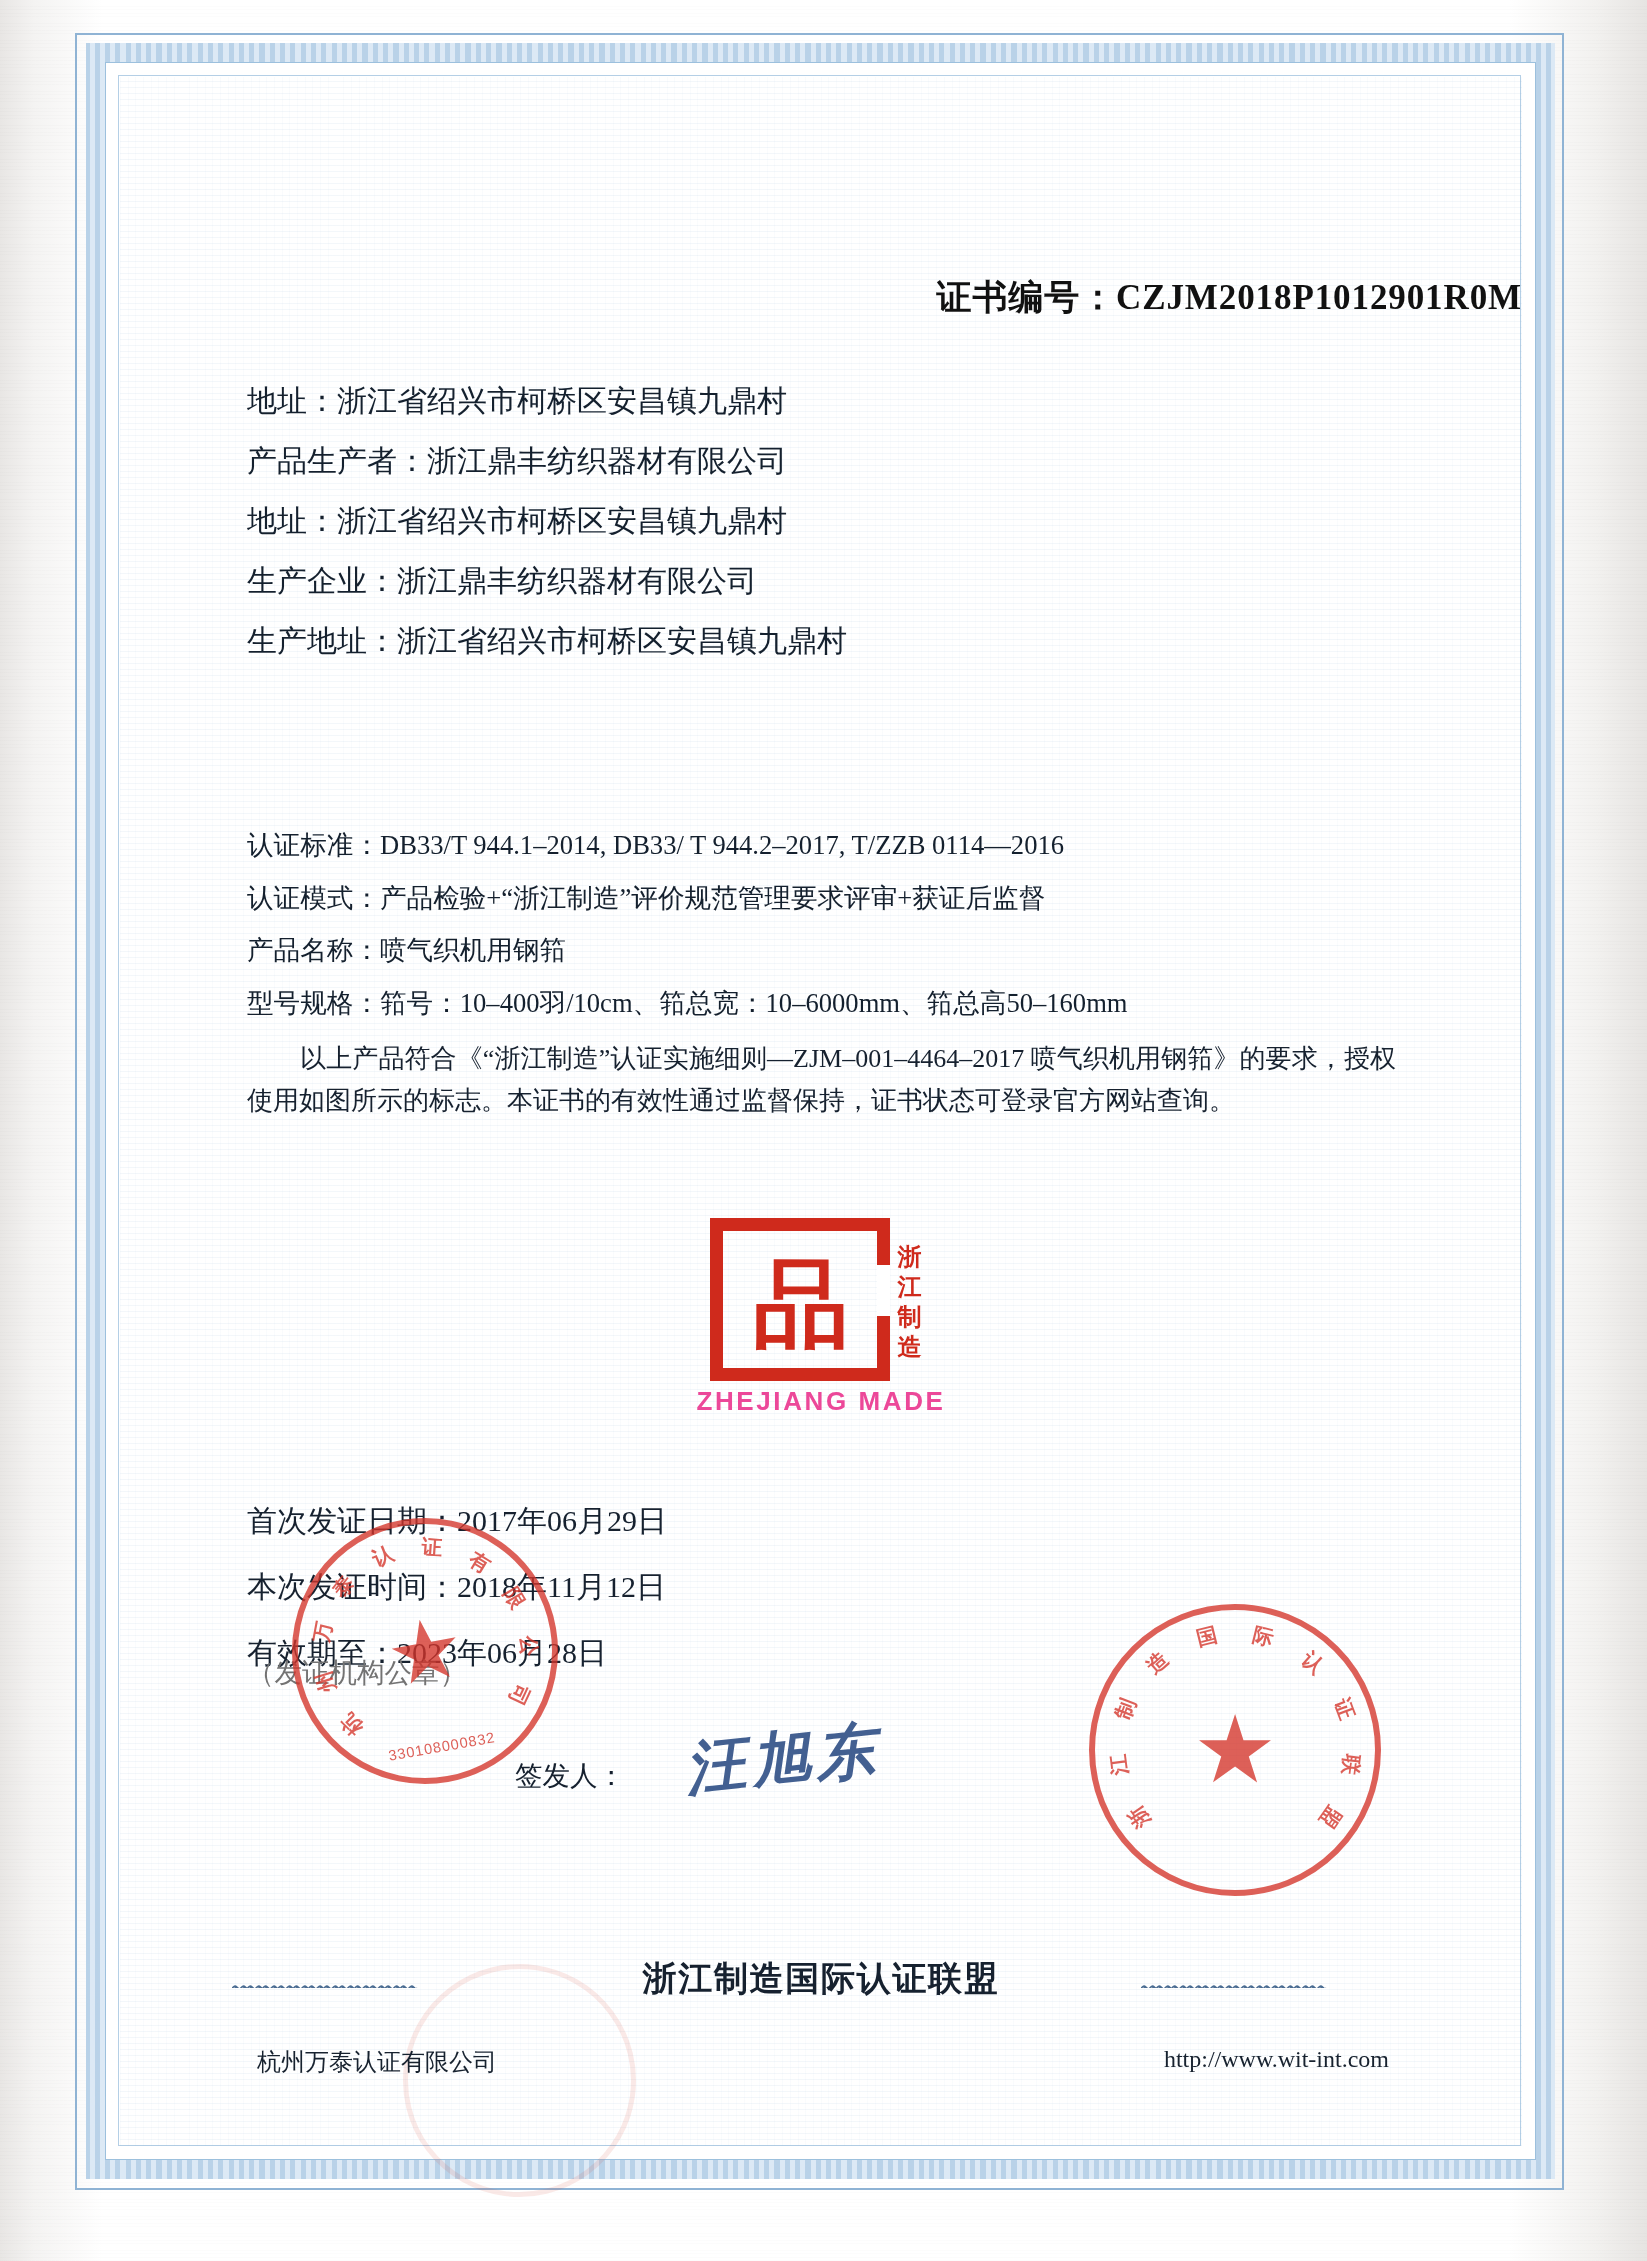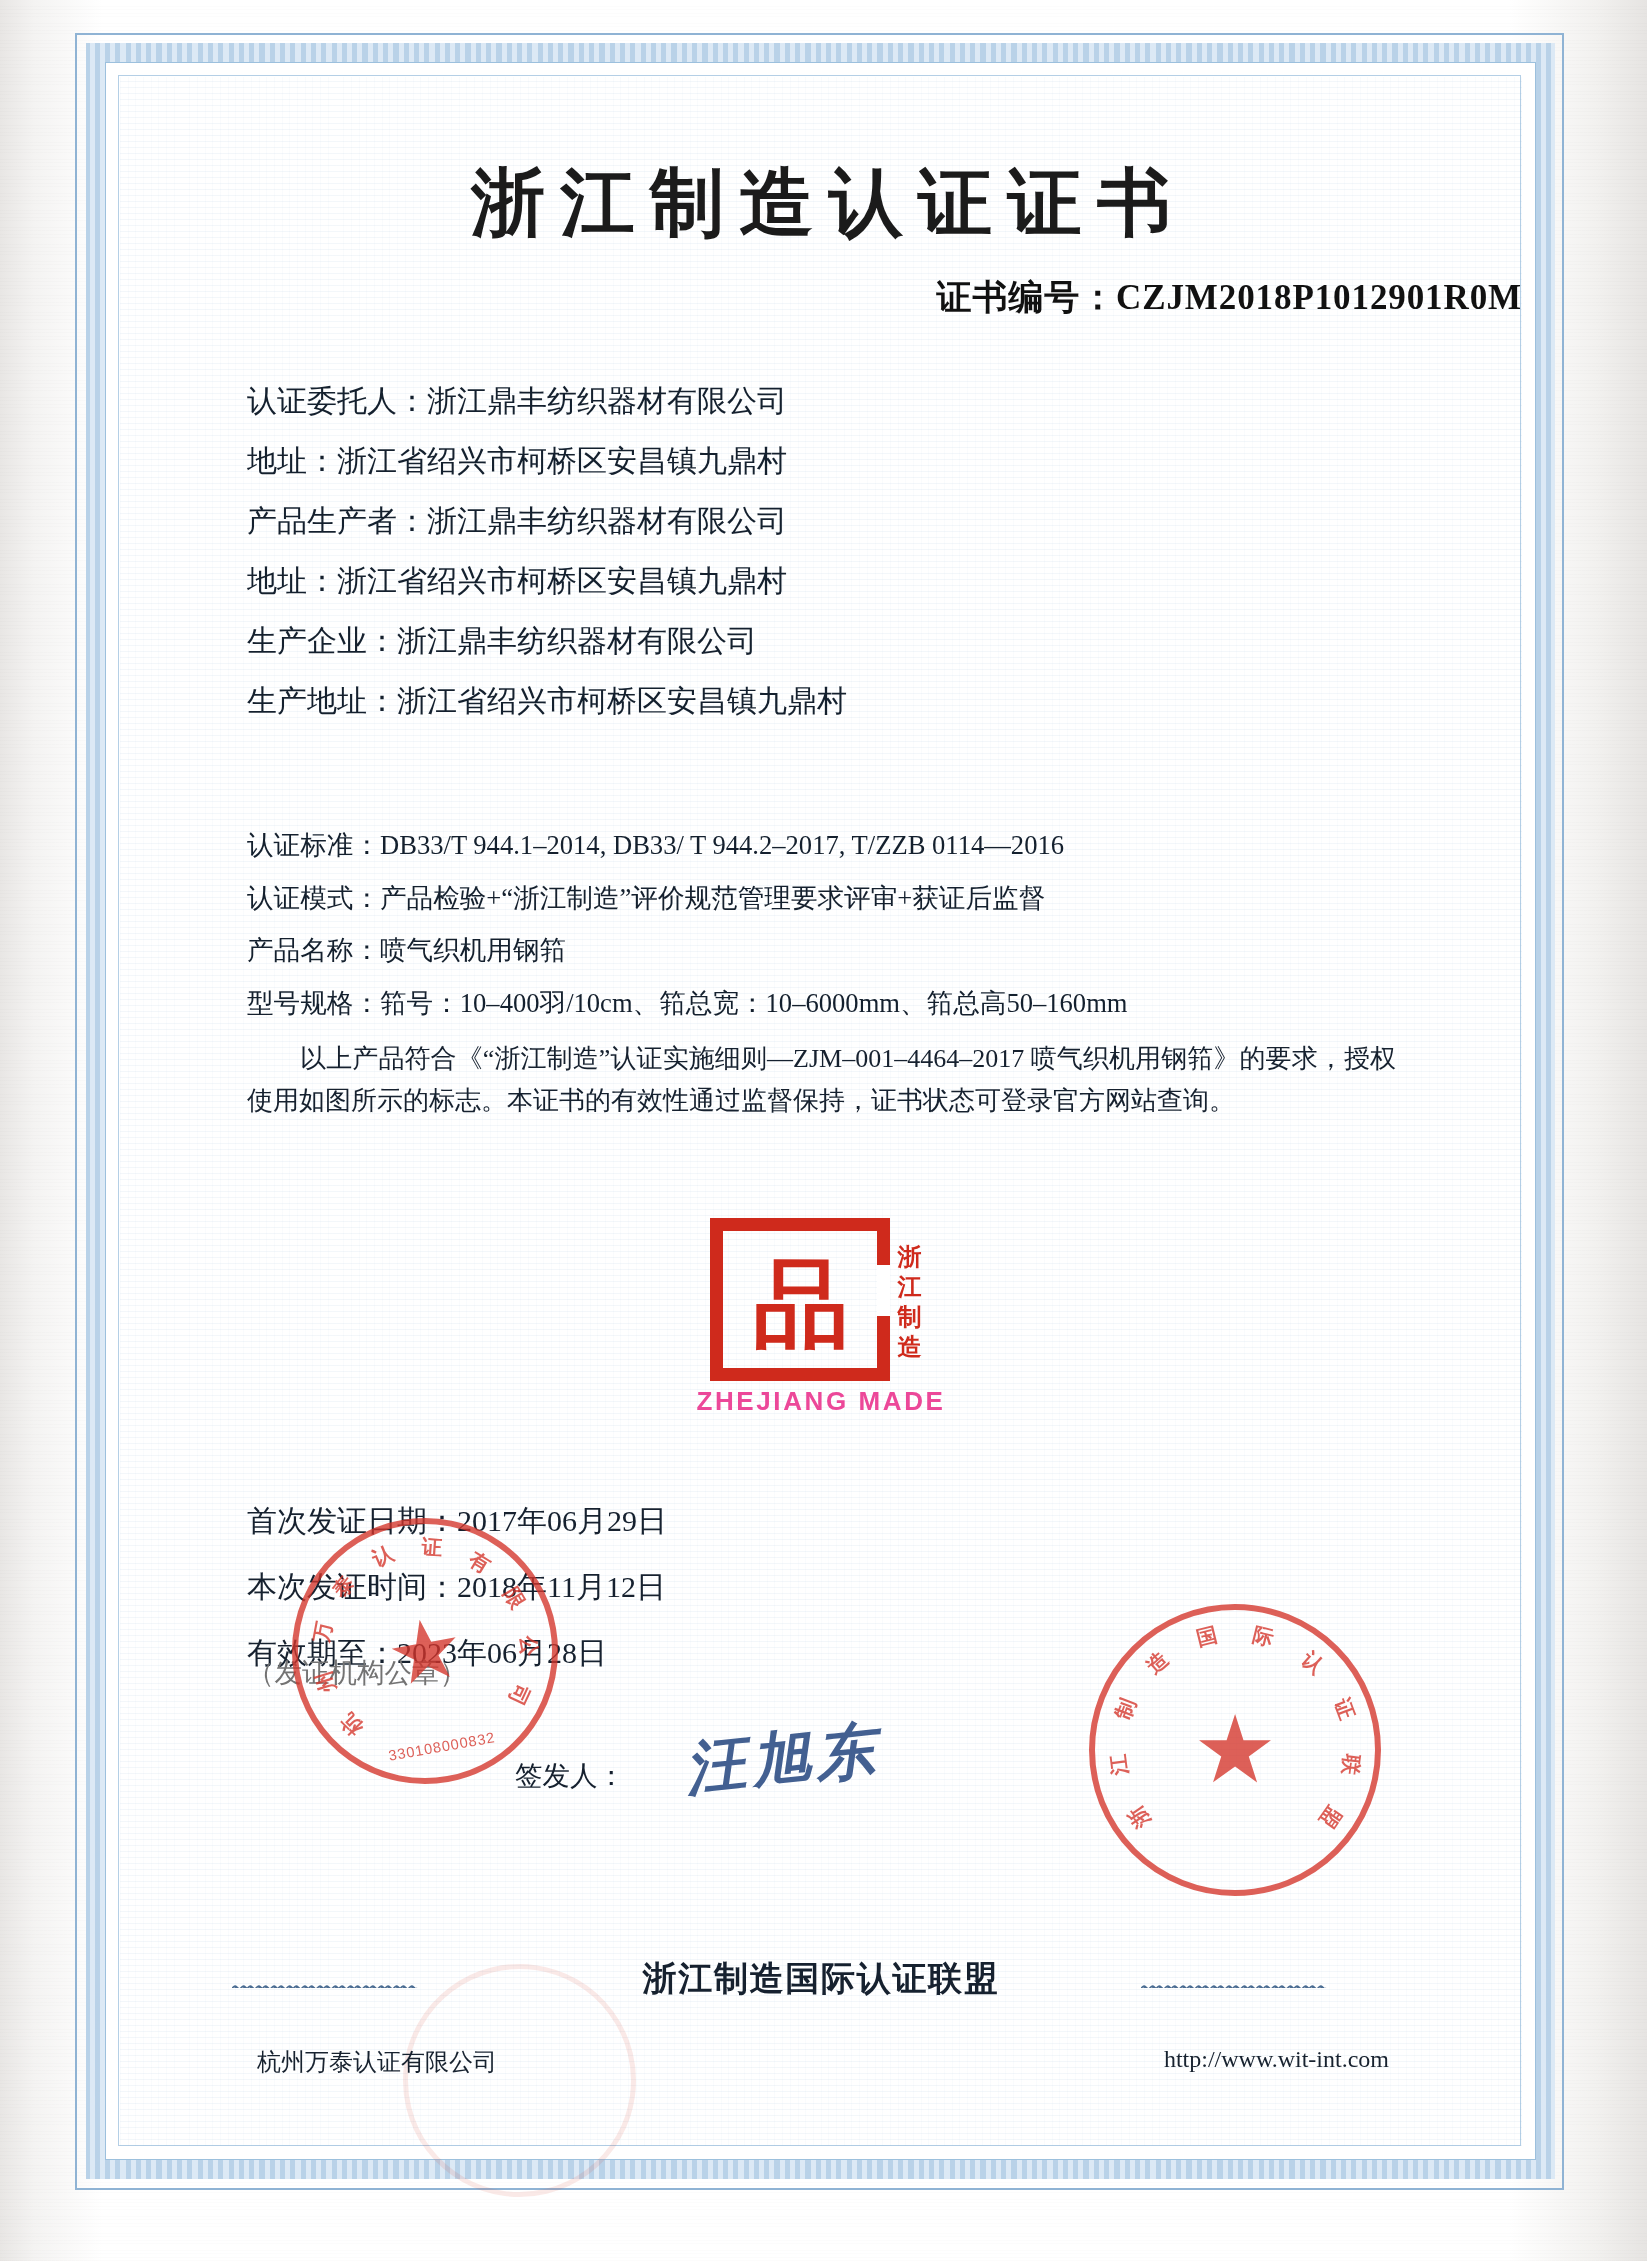--- a/index.html
+++ b/index.html
@@ -360,30 +360,26 @@
 <div class="scan"></div>
 
 <div class="border-outer"></div>
 <div class="border-band"></div>
 <div class="border-band-inner"></div>
 <div class="border-thin"></div>
 <div class="guilloche"></div>
 
 <div class="content">
 
-  <div class="cert-title">浙江制造认证证书</div>
 
   <div class="cert-number">
     <span>证书编号：</span><span>CZJM2018P1012901R0M</span>
   </div>
 
   <div class="fields">
-    <div class="field-line">
-      <span>认证委托人：</span><span>浙江鼎丰纺织器材有限公司</span>
-    </div>
     <div class="field-line">
       <span>地址：</span><span>浙江省绍兴市柯桥区安昌镇九鼎村</span>
     </div>
     <div class="field-line">
       <span>产品生产者：</span><span>浙江鼎丰纺织器材有限公司</span>
     </div>
     <div class="field-line">
       <span>地址：</span><span>浙江省绍兴市柯桥区安昌镇九鼎村</span>
     </div>
     <div class="field-line">

